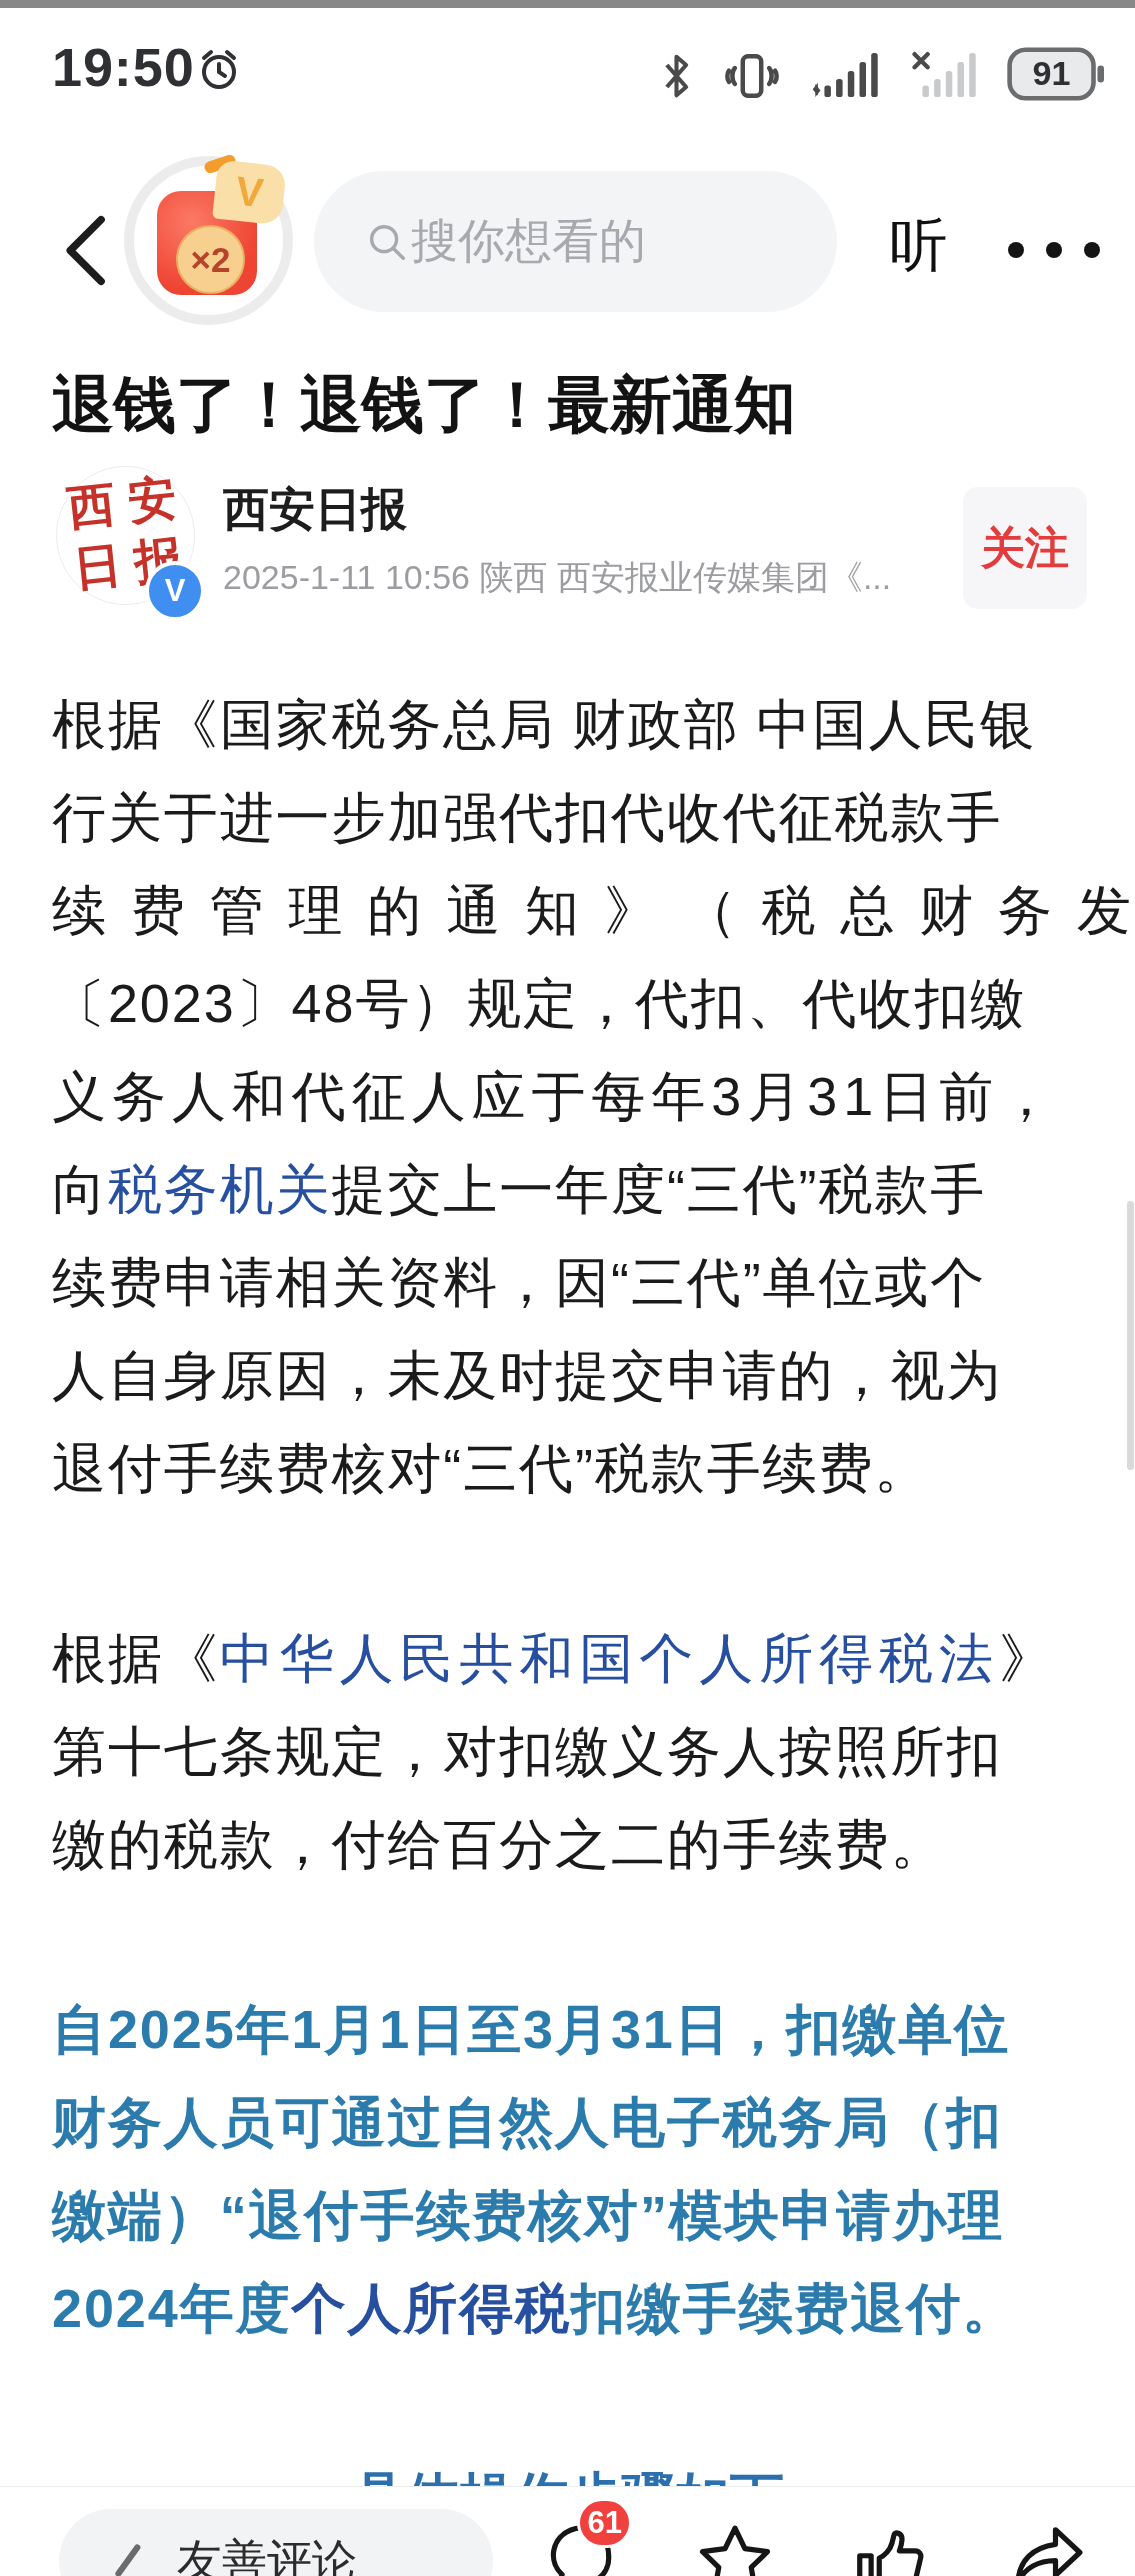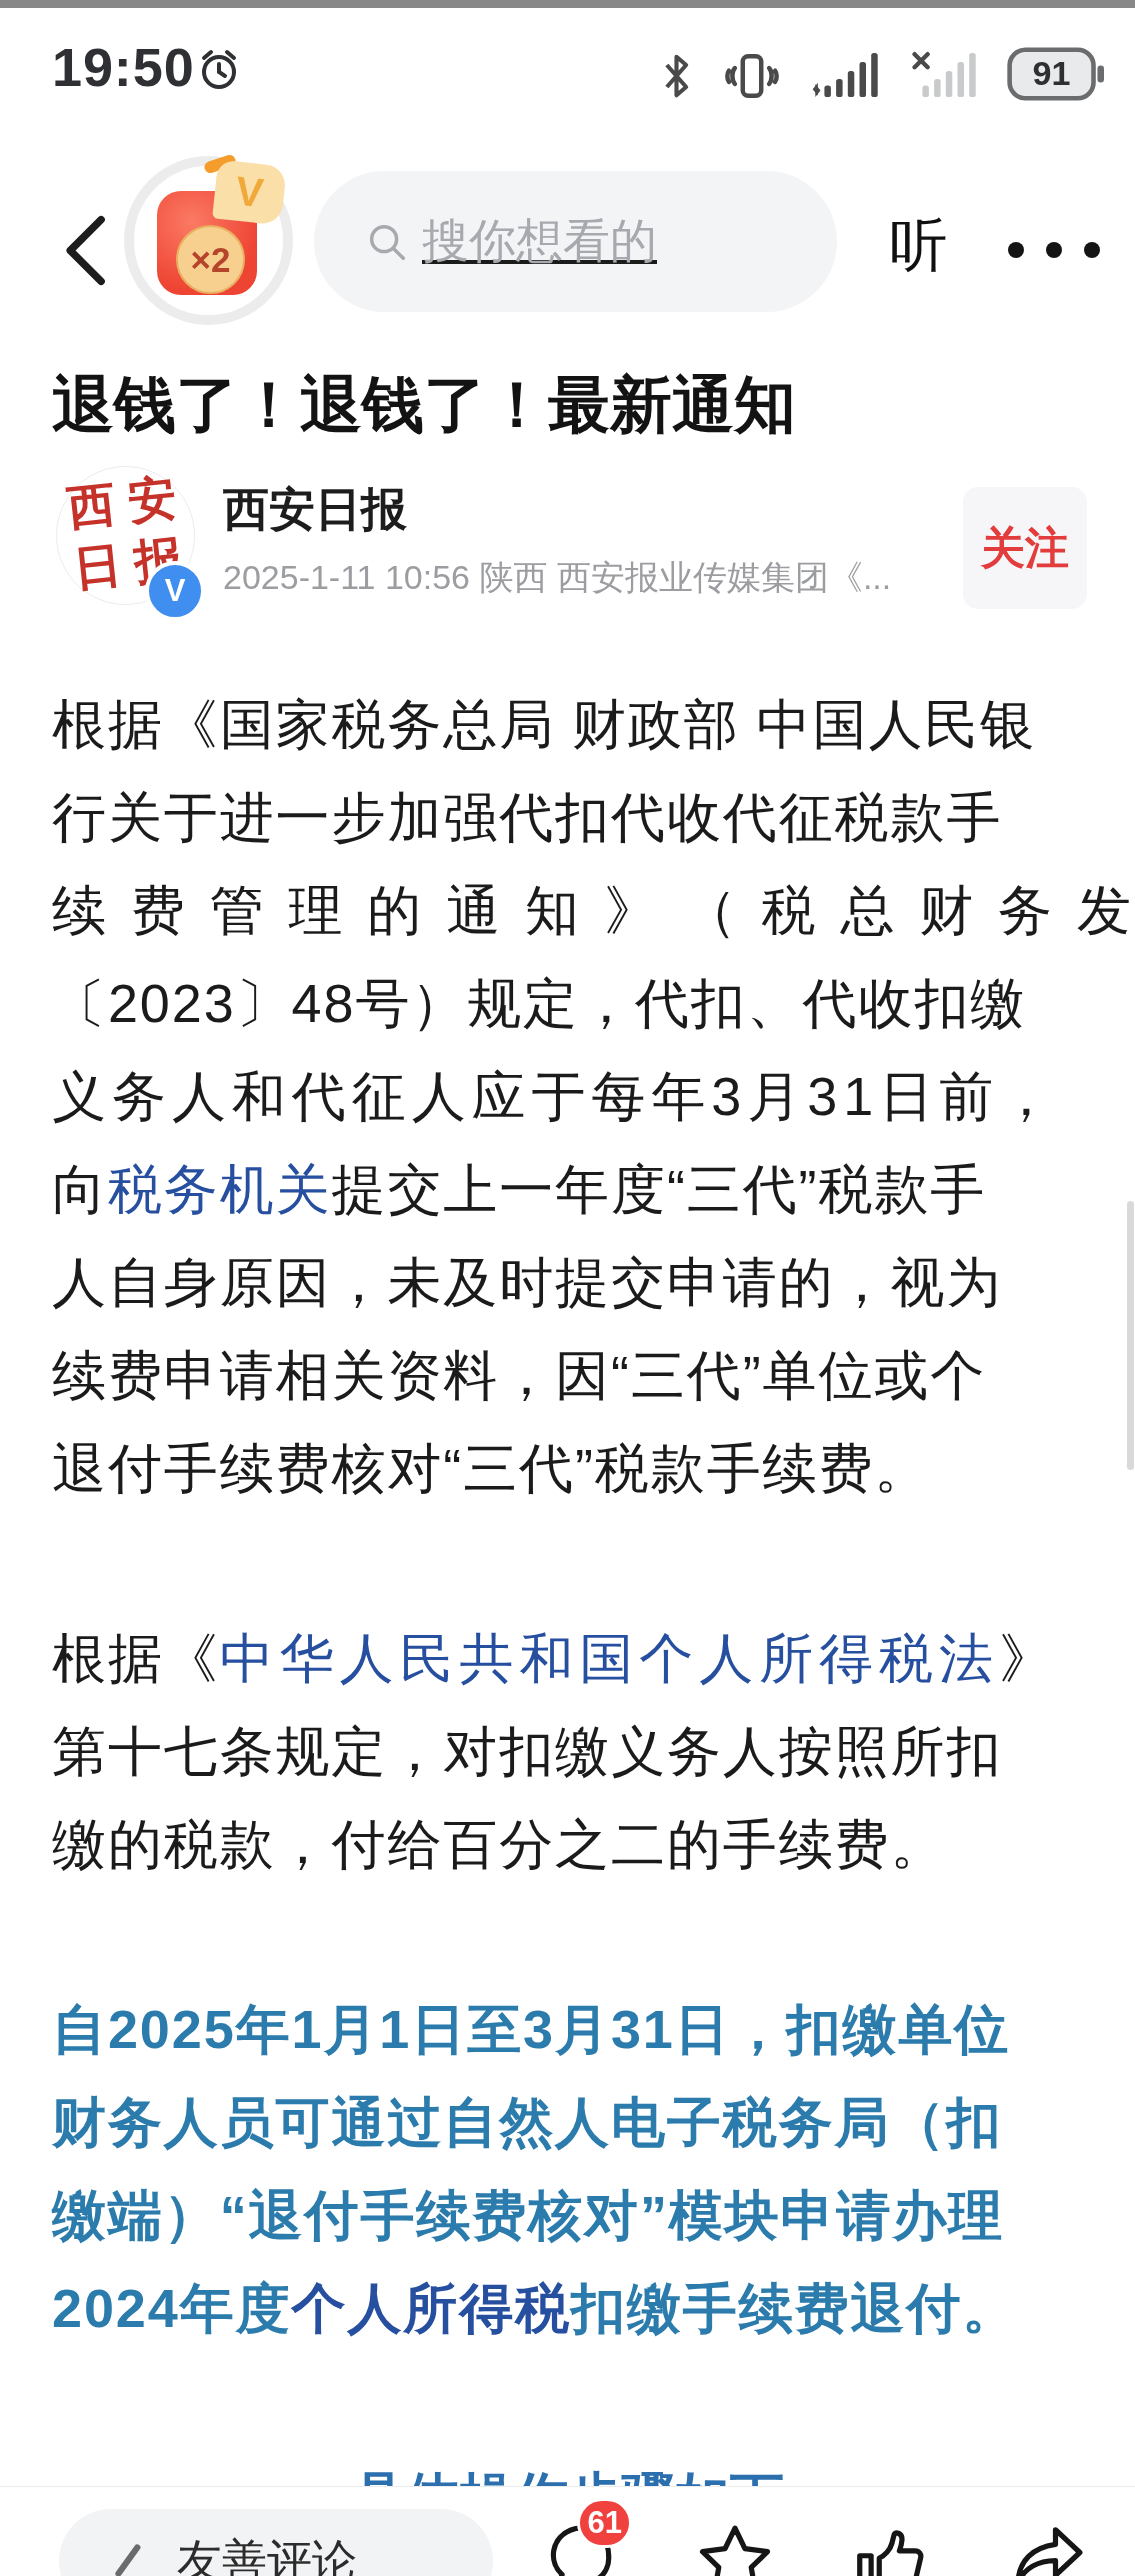--- a/index.html
+++ b/index.html
@@ -20,21 +20,21 @@
   .packet .env{position:absolute;left:33px;top:35px;width:100px;height:104px;border-radius:24px;
     background:radial-gradient(circle at 35% 30%,#fb7a64,#ee4433 70%);}
   .packet .coin{position:absolute;left:52px;top:69px;width:65px;height:65px;border-radius:50%;
     background:#f7cf8e;border:2.8px solid #e8b05f;display:flex;align-items:center;justify-content:center;
     font-size:35px;font-weight:700;color:#b5442a;}
   .packet .vbadge{position:absolute;right:9.3px;top:7.4px;width:69px;height:59px;border-radius:16.7px 20.4px 20.4px 5.6px;
     background:#fadfa9;display:flex;align-items:center;justify-content:center;
     font-size:41px;font-weight:800;color:#f2a93b;transform:rotate(6deg);}
   .packet .tick{position:absolute;left:80px;top:1.9px;width:32px;height:12px;border-radius:7.4px;background:#f49d2c;transform:rotate(-18deg);}
   .search{left:314px;top:163px;width:523px;height:141px;border-radius:71px;background:#f3f4f6;
-    display:flex;align-items:center;padding-left:50px;box-sizing:border-box;gap:12px;text-decoration:underline;}
+    display:flex;align-items:center;padding-left:50px;box-sizing:border-box;gap:1px;}
   .search .ph{font-size:47px;color:#a7a9ae;}
   .listen{left:874px;top:199px;width:89px;font-size:58px;color:#101010;text-align:center;}
   .more{left:1008px;top:234px;display:flex;gap:22px;}
   .more i{width:16px;height:16px;border-radius:50%;background:#141414;}
   
   .title{left:52px;top:353px;width:1039px;font-size:62px;line-height:87px;font-weight:700;color:#131313;}
   .avatar{left:56px;top:458px;width:139px;height:139px;border-radius:50%;background:#fff;border:1.9px solid #ececec;box-sizing:border-box;}
   .avatar .cal{position:absolute;inset:7.4px;display:grid;grid-template-columns:1fr 1fr;
     font-family:"Liberation Serif","DejaVu Serif",serif;font-weight:700;color:#c5322a;
     font-size:48px;line-height:58px;text-align:center;transform:rotate(-6deg);}
@@ -174,22 +174,22 @@
   <div class="abs follow">关注</div>
 
   <div id="body-paras">
       <div class="abs para p1">
         <div><span>根据《国家税务总局 财政部 中国人民银</span></div>
         <div><span>行关于进一步加强代扣代收代征税款手</span></div>
         <div class="ls-wide"><span class="ls-wide">续费管理的通知》（税总财务发</span></div>
         <div><span>〔2023〕48号）规定，代扣、代收扣缴</span></div>
         <div class="ls-slight"><span class="ls-slight">义务人和代征人应于每年3月31日前，</span></div>
         <div><span>向</span><span class="seg-l">税务机关</span><span>提交上一年度“三代”税款手</span></div>
+        <div><span>续费申请相关资料，因“三代”单位或个</span></div>
         <div><span>人自身原因，未及时提交申请的，视为</span></div>
-        <div><span>续费申请相关资料，因“三代”单位或个</span></div>
         <div><span>退付手续费核对“三代”税款手续费。</span></div>
       </div>
       <div class="abs para p2">
         <div><span>根据《</span><span class="seg-l ls-slight">中华人民共和国个人所得税法</span><span>》</span></div>
         <div><span>第十七条规定，对扣缴义务人按照所扣</span></div>
         <div><span>缴的税款，付给百分之二的手续费。</span></div>
       </div>
       <div class="abs para p3">
         <div><span>自2025年1月1日至3月31日，扣缴单位</span></div>
         <div><span>财务人员可通过自然人电子税务局（扣</span></div>

